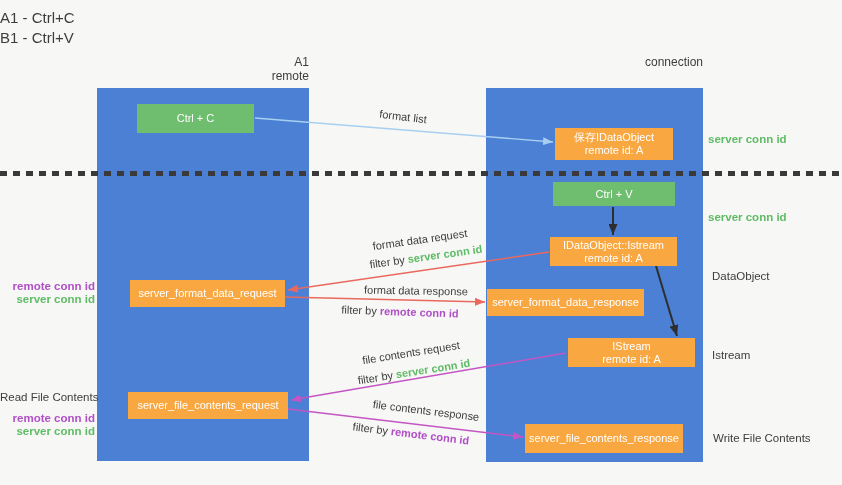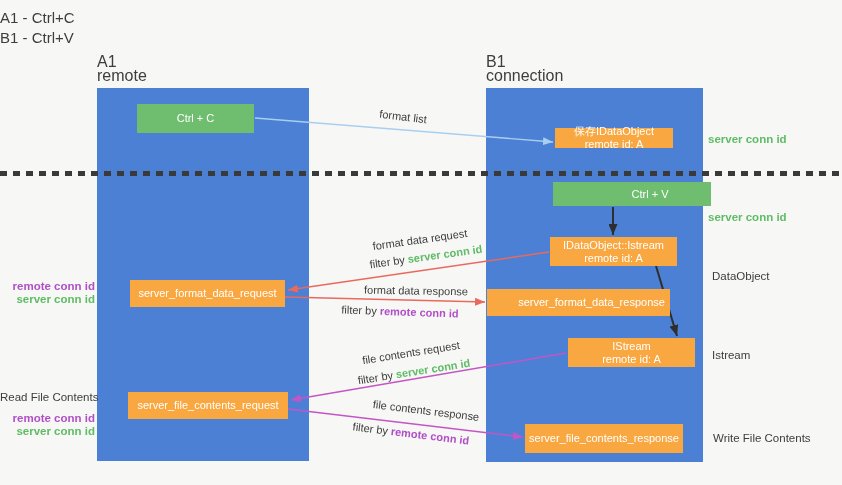--- a/index.html
+++ b/index.html
@@ -8,36 +8,36 @@
     background:var(--background,#F7F7F5);
   }
   .canvas{
     position:relative;width:842px;height:485px;overflow:hidden;
     background:var(--background,#F7F7F5);
     color:var(--text-dark,#3D3D3D);
   }
   .abs{position:absolute;}
   .title-block{left:0;top:8px;width:842px;
     font-size:15px;line-height:20px;color:var(--text-dark);}
-  .lane-header{top:55px;text-align:left;font-size:16px;line-height:14px;color:var(--text-dark);}
+  .lane-header{top:55px;text-align:right;font-size:12px;line-height:14px;color:var(--text-dark);}
   .lane{background:var(--lane-blue);}
   .lane.a1{left:97px;top:88px;width:212px;height:373px;}
   .lane.b1{left:486px;top:88px;width:217px;height:374px;}
   .divider{left:0;top:171px;width:842px;height:5px;
     background:repeating-linear-gradient(to right,#3a3a3a 0 7px,transparent 7px 13px);}
   .node{display:flex;flex-direction:column;align-items:center;justify-content:center;
     color:#fff;font-size:11px;line-height:13px;text-align:right;}
   .node.green{background:var(--node-green);}
   .node.orange{background:var(--node-orange);}
   .n-ctrl-c{left:137px;top:104px;width:117px;height:29px;}
-  .n-save{left:555px;top:128px;width:118px;height:20px;}
-  .n-ctrl-v{left:553px;top:182px;width:122px;height:24px;padding-left:36px;}
+  .n-save{left:555px;top:128px;width:118px;height:32px;}
+  .n-ctrl-v{left:553px;top:182px;width:122px;height:24px;}
   .n-getdata{left:550px;top:237px;width:127px;height:29px;}
   .n-format-req{left:130px;top:280px;width:155px;height:27px;}
-  .n-format-resp{left:487px;top:289px;width:157px;height:27px;padding-left:26px;}
+  .n-format-resp{left:487px;top:289px;width:157px;height:27px;}
   .n-istream{left:568px;top:338px;width:127px;height:29px;}
   .n-file-req{left:128px;top:392px;width:160px;height:27px;}
   .n-file-resp{left:525px;top:424px;width:158px;height:29px;}
   .side-label{font-size:11.5px;line-height:13px;white-space:nowrap;}
   .side-label.dark{color:var(--text-dark);}
   .side-label.green{color:var(--conn-green);font-weight:bold;}
   .side-label.purple{color:var(--conn-purple);font-weight:bold;}
   .left-col{left:0;width:95px;text-align:right;}
   .arrow-label{font-size:11px;line-height:13px;white-space:nowrap;color:var(--text-dark);
     transform-origin:center center;}
@@ -55,21 +55,20 @@
   <div class="abs title-block">
     <div>A1 - Ctrl+C</div>
     <div>B1 - Ctrl+V</div>
   </div>
 
   <div class="abs lane-header" style="left:97px;width:212px;">
     <div>A1</div>
     <div>remote</div>
   </div>
   <div class="abs lane-header" style="left:486px;width:217px;">
-    <div>B1</div>
     <div>connection</div>
   </div>
 
   <div class="abs lane a1"></div>
   <div class="abs lane b1"></div>
 
   <div class="abs divider"></div>
 
   <svg class="abs overlay" viewBox="0 0 842 485">
     <defs>

